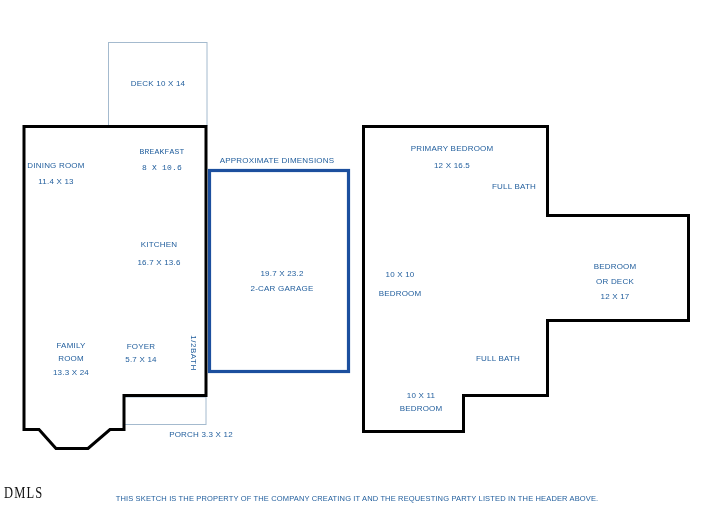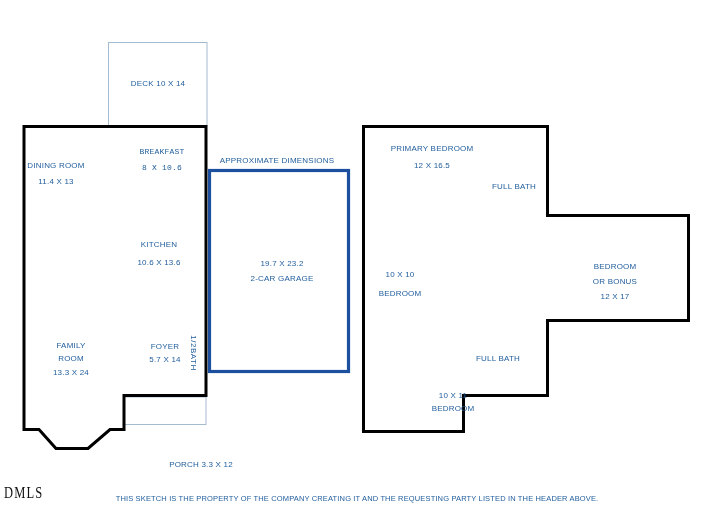--- a/index.html
+++ b/index.html
@@ -80,70 +80,70 @@
     <div>BREAKFAST</div>
     <div>8 X 10.6</div>
   </div>
 
   <div class="lbl" style="left:277px;top:160px;">
     <div>APPROXIMATE DIMENSIONS</div>
   </div>
 
   <div class="lbl" style="left:159px;top:254px;line-height:18px;">
     <div>KITCHEN</div>
-    <div>10.6 X 13.6</div>
+    <div>16.7 X 13.6</div>
   </div>
 
-  <div class="lbl" style="left:282px;top:271px;line-height:14.5px;">
+  <div class="lbl" style="left:282px;top:281px;line-height:14.5px;">
     <div>19.7 X 23.2</div>
     <div>2-CAR GARAGE</div>
   </div>
 
   <div class="lbl" style="left:71px;top:359px;line-height:13.3px;">
     <div>FAMILY</div>
     <div>ROOM</div>
     <div>13.3 X 24</div>
   </div>
 
-  <div class="lbl" style="left:141px;top:353px;line-height:12.5px;margin-left:24px;">
+  <div class="lbl" style="left:141px;top:353px;line-height:12.5px;">
     <div>FOYER</div>
     <div>5.7 X 14</div>
   </div>
 
   <div class="vertical-lbl" style="left:193px;top:353px;">1/2BATH</div>
 
-  <div class="lbl" style="left:201px;top:434px;margin-top:30px;">
+  <div class="lbl" style="left:201px;top:434px;">
     <div>PORCH 3.3 X 12</div>
   </div>
 
-  <div class="lbl" style="left:432px;top:157px;line-height:16.5px;">
+  <div class="lbl" style="left:452px;top:157px;line-height:16.5px;">
     <div>PRIMARY BEDROOM</div>
     <div>12 X 16.5</div>
   </div>
 
   <div class="lbl" style="left:514px;top:186px;">
     <div>FULL BATH</div>
   </div>
 
   <div class="lbl" style="left:400px;top:271.5px;line-height:19px;margin-top:12px;">
     <div>10 X 10</div>
     <div>BEDROOM</div>
   </div>
 
   <div class="lbl" style="left:615px;top:282px;line-height:15.2px;">
     <div>BEDROOM</div>
-    <div>OR BONUS</div>
+    <div>OR DECK</div>
     <div>12 X 17</div>
   </div>
 
   <div class="lbl" style="left:498px;top:358px;">
     <div>FULL BATH</div>
   </div>
 
-  <div class="lbl" style="left:421px;top:401.5px;line-height:13px;margin-left:32px;">
+  <div class="lbl" style="left:421px;top:401.5px;line-height:13px;">
     <div>10 X 11</div>
     <div>BEDROOM</div>
   </div>
 
   <div id="logo">DMLS</div>
 
   <div id="disclaimer">THIS SKETCH IS THE PROPERTY OF THE COMPANY CREATING IT AND THE REQUESTING PARTY LISTED IN THE HEADER ABOVE.</div>
 
 </div>
 

